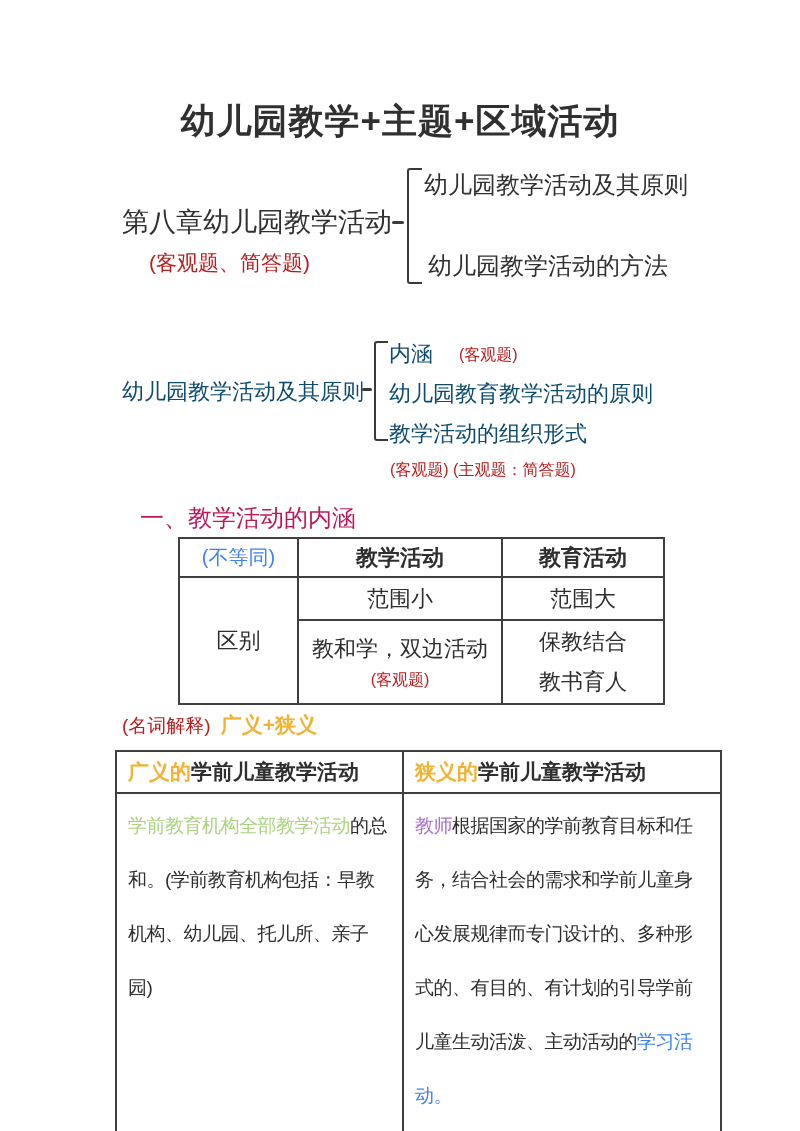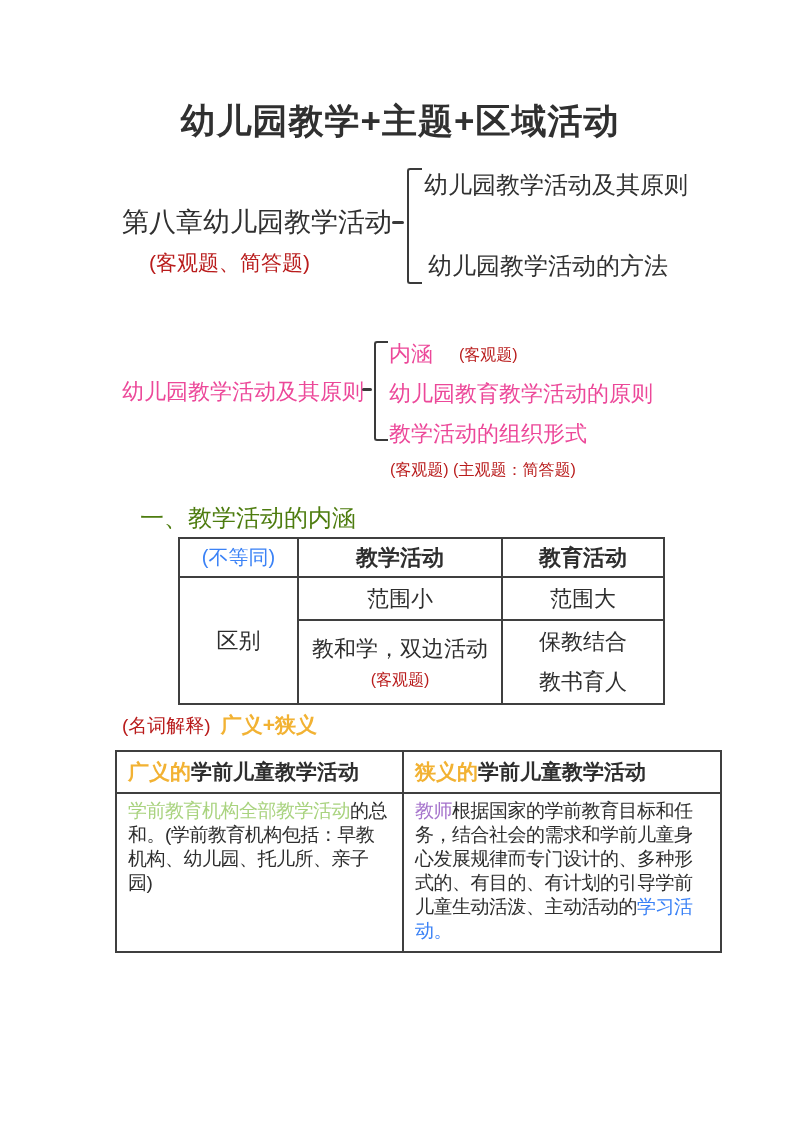--- a/index.html
+++ b/index.html
@@ -37,25 +37,25 @@
     border-radius: 3px 0 0 3px;
   }
   .tick {
     background: #3a3a3a;
     height: 3px;
     border-radius: 2px;
   }
 
   .map-label   { font-size: 27px; color: #303030; white-space: nowrap; }
   .map-branch  { font-size: 24px; color: #303030; white-space: nowrap; }
-  .map2-label, .map2-branch { font-size: 22px; color: #ec4899; white-space: nowrap; }
+  .map2-label, .map2-branch { font-size: 22px; color: #0c4a6e; white-space: nowrap; }
   .note-lg { font-size: 21px; white-space: nowrap; }
   .note-sm { font-size: 16px; white-space: nowrap; }
 
-  .section-heading { font-size: 24px; color: #4d7c0f; white-space: nowrap; }
+  .section-heading { font-size: 24px; color: #be185d; white-space: nowrap; }
 
   table { border-collapse: collapse; table-layout: fixed; }
   td, th { border: 2px solid #3f3f3f; }
 
   .t1 { width: 485px; }
   .t1 th, .t1 td { text-align: center; vertical-align: middle; font-size: 22px; color: #2e2e2e; }
   .t1 .hdr { font-weight: 700; height: 39px; }
   .t1 .corner { font-weight: 400; font-size: 20px; }
   .t1 .r1 { height: 43px; font-weight: 400; }
   .t1 .r2 { height: 84px; font-weight: 400; }
@@ -69,21 +69,21 @@
     font-size: 21px;
     font-weight: 700;
     padding: 0 0 0 11px;
     text-align: left;
     vertical-align: middle;
   }
   .t2 .body td {
     vertical-align: top;
     text-align: left;
     font-size: 19px;
-    line-height: 24px;
+    line-height: 54px;
     letter-spacing: -0.5px;
     padding: 5px 10px 8px 11px;
   }
   .t2 .body td.narrow-cell { }
 
   .caption { font-size: 19px; white-space: nowrap; }
   .caption .orange { font-size: 21px; margin-left: 10px; }
 </style>
 </head>
 <body>

